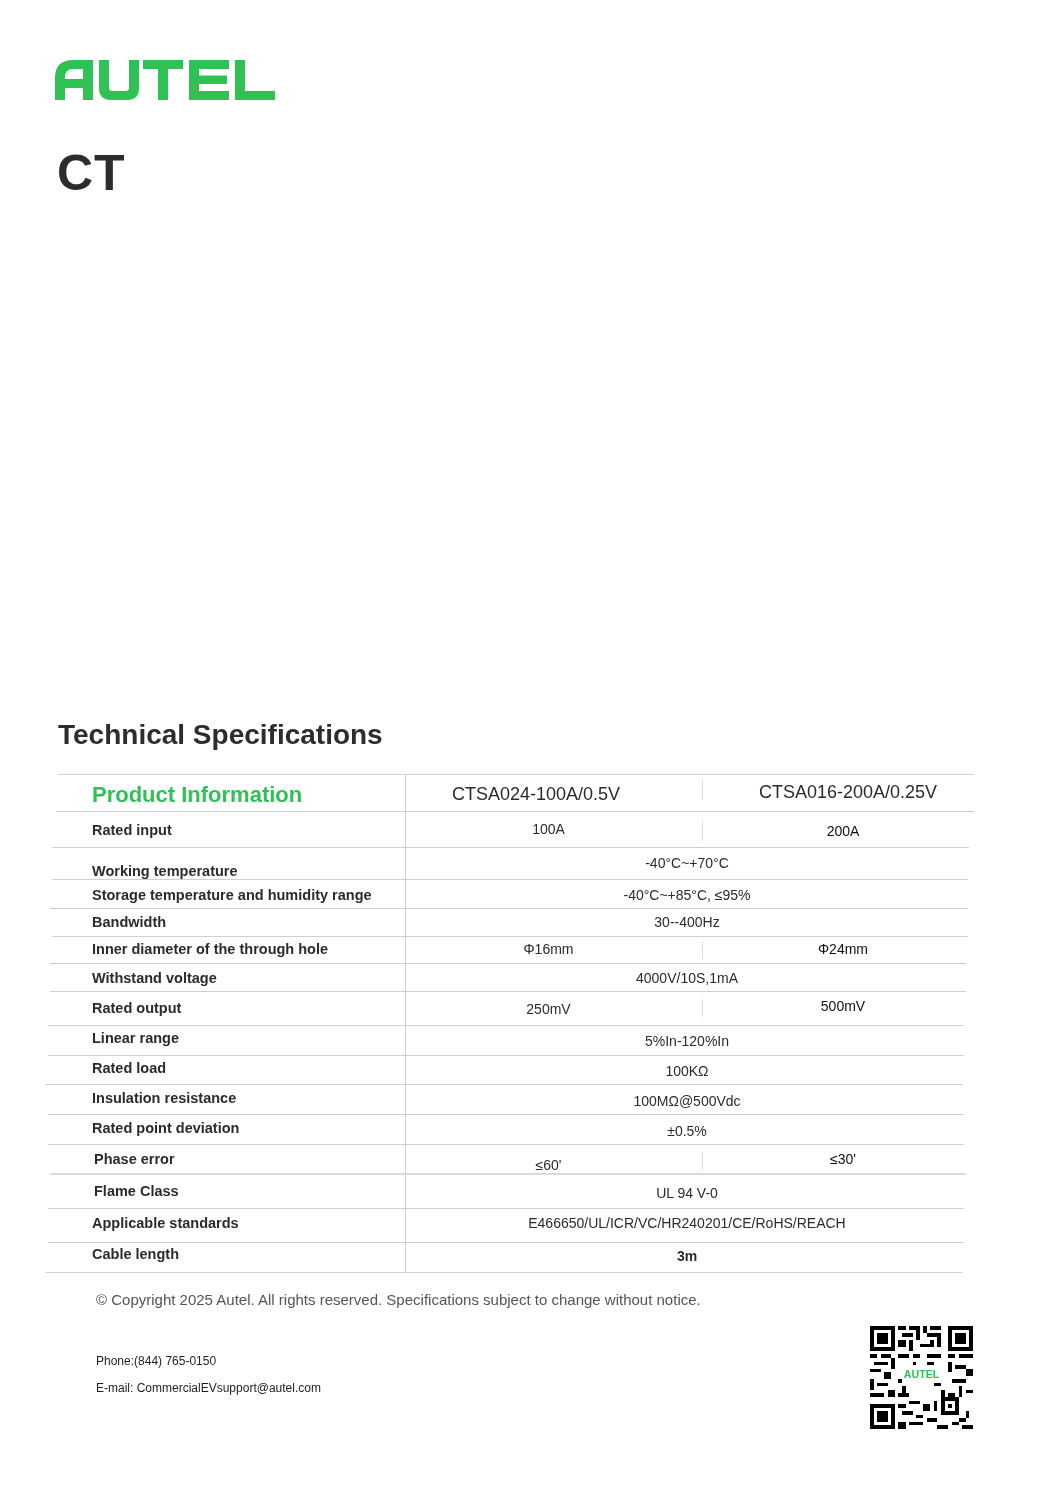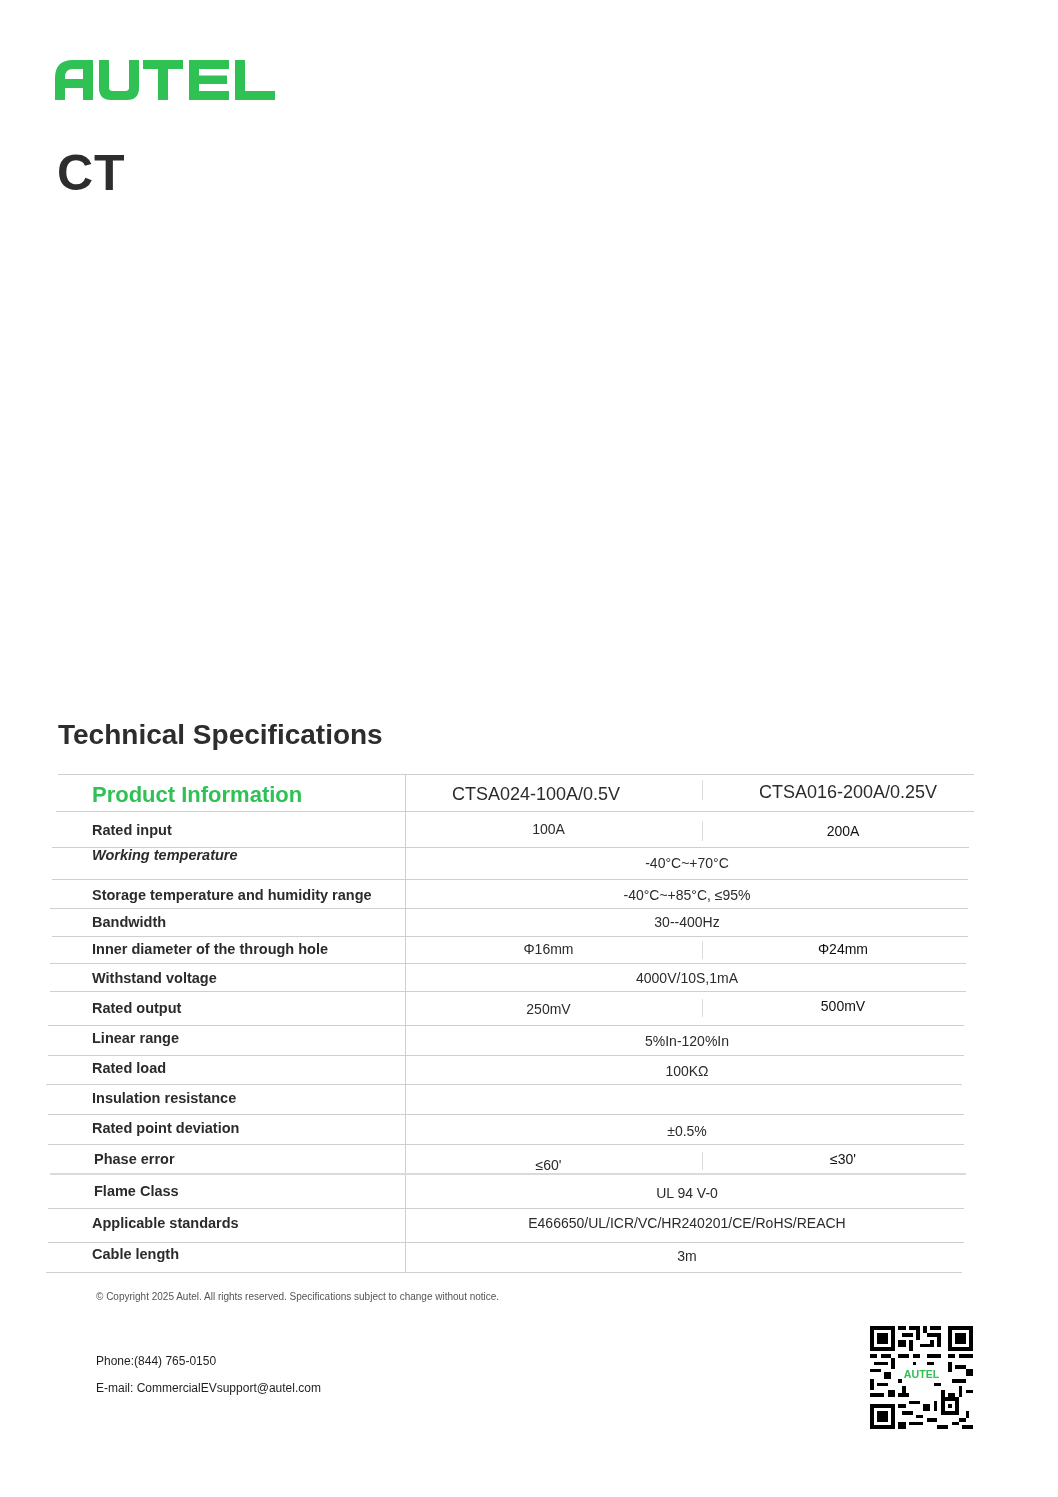--- a/index.html
+++ b/index.html
@@ -18,21 +18,21 @@
   .row .val { position: absolute; font-size: 14px; color: #2b2b2b; text-align: center; white-space: nowrap; }
   .row .val.full { left: 406px; width: 562px; }
   .row .val.c1 { left: 406px; width: 285px; }
   .row .val.c2 { left: 703px; width: 280px; color: #111; }
   .row .vsplit { position: absolute; left: 702px; width: 1px; background: #dcdcdc; }
   .col-divider { position: absolute; left: 405px; top: 774px; width: 1px; height: 498px; background: #cfcfcf; }
 
   .hdr-label { position: absolute; left: 92px; top: 782px; font-size: 22px; font-weight: bold; color: #2fc153; }
   .hdr-model { position: absolute; font-size: 18px; color: #2b2b2b; white-space: nowrap; }
 
-  .copyright { position: absolute; left: 96px; top: 1291px; font-size: 10px; color: #555; }
+  .copyright { position: absolute; left: 96px; top: 1291px; font-size: 15px; color: #555; }
   .contact { position: absolute; left: 96px; font-size: 12px; color: #1f1f1f; }
 
   .qr { position: absolute; left: 870px; top: 1326px; width: 103px; height: 103px; }
   .qr svg { width: 100%; height: 100%; display: block; }
 </style>
 </head>
 <body>
 
 <div class="logo">
   <svg viewBox="0 0 224 42">
@@ -69,21 +69,21 @@
   <div class="row" style="top:811px;height:36px;">
     <div class="hline" style="top:0;left:56px;width:918px;"></div>
     <div class="label" style="top:11px;">Rated input</div>
     <div class="val c1" style="top:10px;">100A</div>
     <div class="val c2" style="top:12px;">200A</div>
     <div class="vsplit" style="top:10px;height:20px;"></div>
   </div>
 
   <div class="row" style="top:847px;height:32px;">
     <div class="hline" style="top:0;left:52px;width:917px;"></div>
-    <div class="label" style="top:0;font-style:italic;">Working temperature</div>
+    <div class="label" style="top:16px;">Working temperature</div>
     <div class="val full" style="top:8px;">-40°C~+70°C</div>
   </div>
 
   <div class="row" style="top:879px;height:29px;">
     <div class="hline" style="top:0;left:52px;width:916px;"></div>
     <div class="label" style="top:8px;">Storage temperature and humidity range</div>
     <div class="val full" style="top:8px;">-40°C~+85°C, ≤95%</div>
   </div>
 
   <div class="row" style="top:908px;height:28px;">
@@ -122,20 +122,21 @@
 
   <div class="row" style="top:1055px;height:29px;">
     <div class="hline" style="top:0;left:48px;width:916px;"></div>
     <div class="label" style="top:5px;">Rated load</div>
     <div class="val full" style="top:8px;">100KΩ</div>
   </div>
 
   <div class="row" style="top:1084px;height:30px;padding-left:10px;">
     <div class="hline" style="top:0;left:46px;width:916px;"></div>
     <div class="label" style="top:6px;">Insulation resistance</div>
+    <div class="val full" style="top:9px;">100MΩ@500Vdc</div>
   </div>
 
   <div class="row" style="top:1114px;height:30px;">
     <div class="hline" style="top:0;left:48px;width:916px;"></div>
     <div class="label" style="top:6px;">Rated point deviation</div>
     <div class="val full" style="top:9px;">±0.5%</div>
   </div>
 
   <div class="row" style="top:1144px;height:29px;">
     <div class="hline" style="top:0;left:48px;width:916px;"></div>
@@ -153,21 +154,21 @@
 
   <div class="row" style="top:1208px;height:34px;">
     <div class="hline" style="top:0;left:48px;width:916px;"></div>
     <div class="label" style="top:7px;">Applicable standards</div>
     <div class="val full" style="top:7px;">E466650/UL/ICR/VC/HR240201/CE/RoHS/REACH</div>
   </div>
 
   <div class="row" style="top:1242px;height:35px;padding-left:40px;">
     <div class="hline" style="top:0;left:48px;width:916px;"></div>
     <div class="label" style="top:4px;">Cable length</div>
-    <div class="val full" style="top:6px;">3m</div>
+    <div class="val full" style="top:6px;font-weight:bold;">3m</div>
     <div class="hline" style="top:30px;left:46px;width:916px;"></div>
   </div>
 </div>
 
 <div class="copyright">© Copyright 2025 Autel. All rights reserved. Specifications subject to change without notice.</div>
 <div class="contact" style="top:1354px;">Phone:(844) 765-0150</div>
 <div class="contact" style="top:1381px;">E-mail: CommercialEVsupport@autel.com</div>
 
 <div class="qr">
   <svg viewBox="0 0 29 29" shape-rendering="crispEdges">

